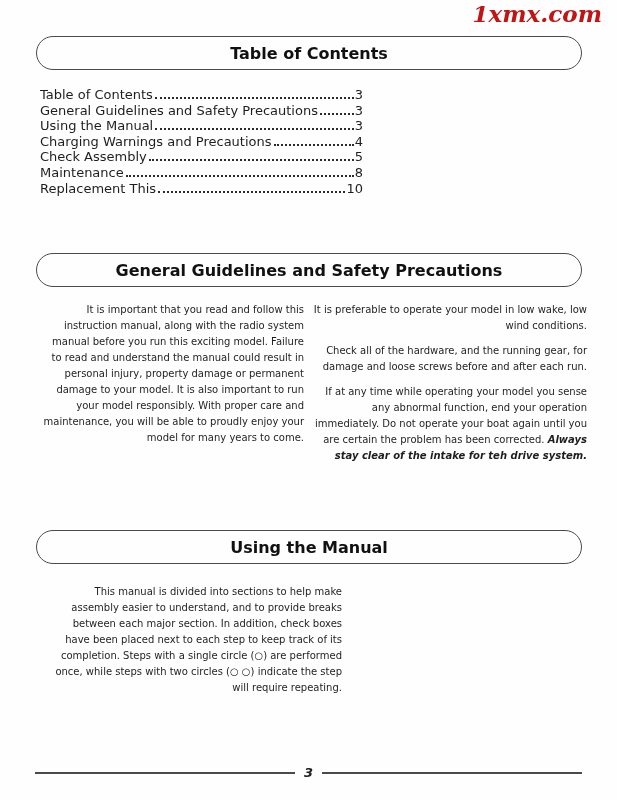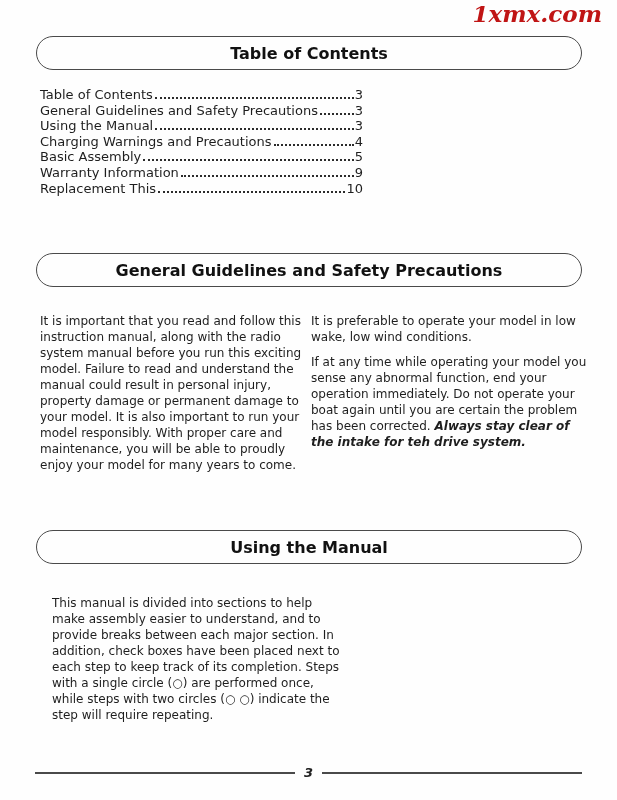--- a/index.html
+++ b/index.html
@@ -1,15 +1,15 @@
 <!DOCTYPE html>
 <html><head>
 <meta charset="utf-8">
 <style>
-  * { margin: 0; padding: 0; box-sizing: border-box; }
+  * { margin: 0; padding: 0; box-sizing: border-box; text-align: right; }
   html, body { background: #ffffff; }
   .page {
     position: relative;
     width: 617px;
     height: 800px;
     background: #fefefe;
     font-family: "DejaVu Sans", "Liberation Sans", sans-serif;
     color: #1e1e1e;
     overflow: hidden;
   }
@@ -58,21 +58,21 @@
   }
   .toc-label { white-space: nowrap; }
   .toc-leader {
     flex: 1;
     border-bottom: 2px dotted #2b2b2b;
     margin: 0 1px 2px 2px;
     min-width: 8px;
   }
   .toc-page { white-space: nowrap; }
 
-  .bodytext { font-size: 12px; line-height: 16px; margin-top: 11px; }
+  .bodytext { font-size: 10px; line-height: 16px; }
   .bodytext p { margin-bottom: 9px; }
 
   .col-left {
     position: absolute;
     top: 302px;
     left: 40px;
     width: 264px;
   }
   .col-right {
     position: absolute;
@@ -136,45 +136,46 @@
       <span class="toc-label">Using the Manual</span>
       <span class="toc-leader"></span>
       <span class="toc-page">3</span>
     </div>
     <div class="toc-row">
       <span class="toc-label">Charging Warnings and Precautions</span>
       <span class="toc-leader"></span>
       <span class="toc-page">4</span>
     </div>
     <div class="toc-row">
-      <span class="toc-label">Basic Assembly</span>
+      <span class="toc-label">Check Assembly</span>
       <span class="toc-leader"></span>
       <span class="toc-page">5</span>
     </div>
     <div class="toc-row">
-      <span class="toc-label">Warranty Information</span>
+      <span class="toc-label">Maintenance</span>
       <span class="toc-leader"></span>
-      <span class="toc-page">9</span>
+      <span class="toc-page">8</span>
     </div>
     <div class="toc-row">
       <span class="toc-label">Replacement This</span>
       <span class="toc-leader"></span>
       <span class="toc-page">10</span>
     </div>
   </div>
 
   <div class="section-box box-guide">
     <span class="title">General Guidelines and Safety Precautions</span>
   </div>
 
   <div class="col-left bodytext">
     <p>It is important that you read and follow this instruction manual, along with the radio system manual before you run this exciting model. Failure to read and understand the manual could result in personal injury, property damage or permanent damage to your model. It is also important to run your model responsibly. With proper care and maintenance, you will be able to proudly enjoy your model for many years to come.</p>
   </div>
   <div class="col-right bodytext">
     <p>It is preferable to operate your model in low wake, low wind conditions.</p>
+    <p>Check all of the hardware, and the running gear, for damage and loose screws before and after each run.</p>
     <p>
       <span>If at any time while operating your model you sense any abnormal function, end your operation immediately. Do not operate your boat again until you are certain the problem has been corrected.</span>
       <span class="warn">Always stay clear of the intake for teh drive system.</span>
     </p>
   </div>
 
   <div class="section-box box-using">
     <span class="title">Using the Manual</span>
   </div>
 

